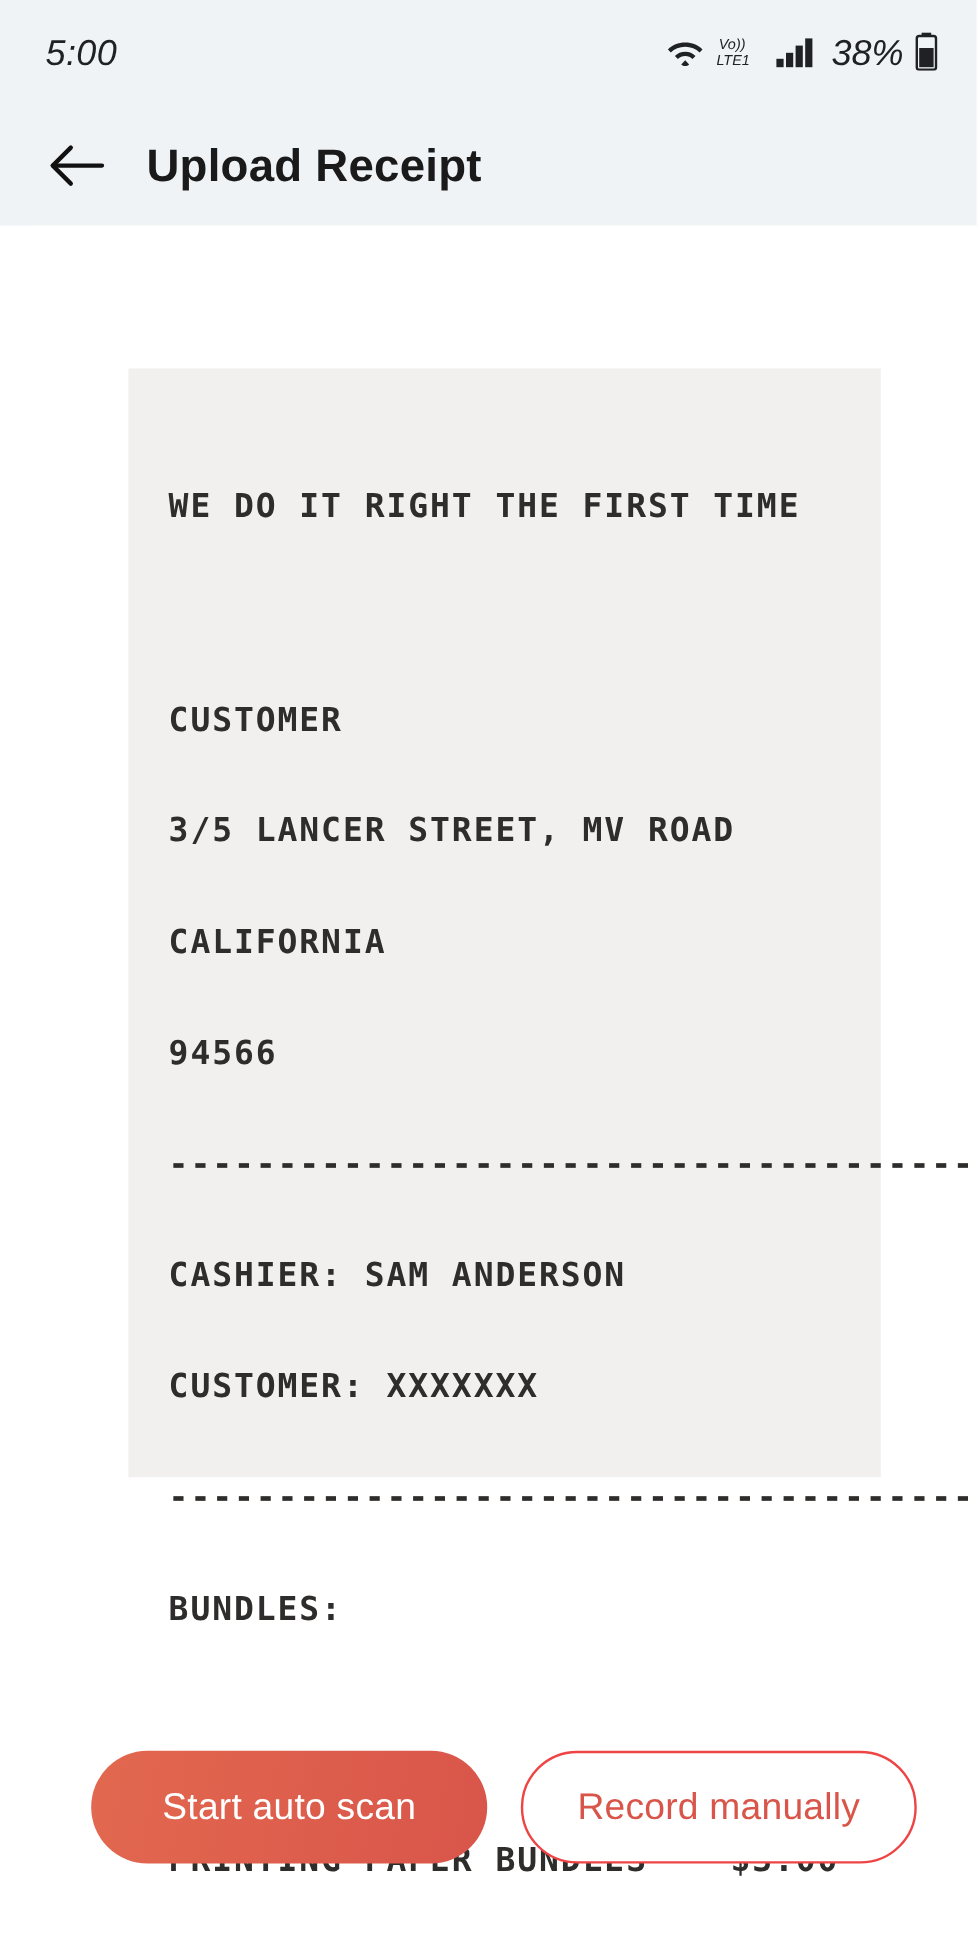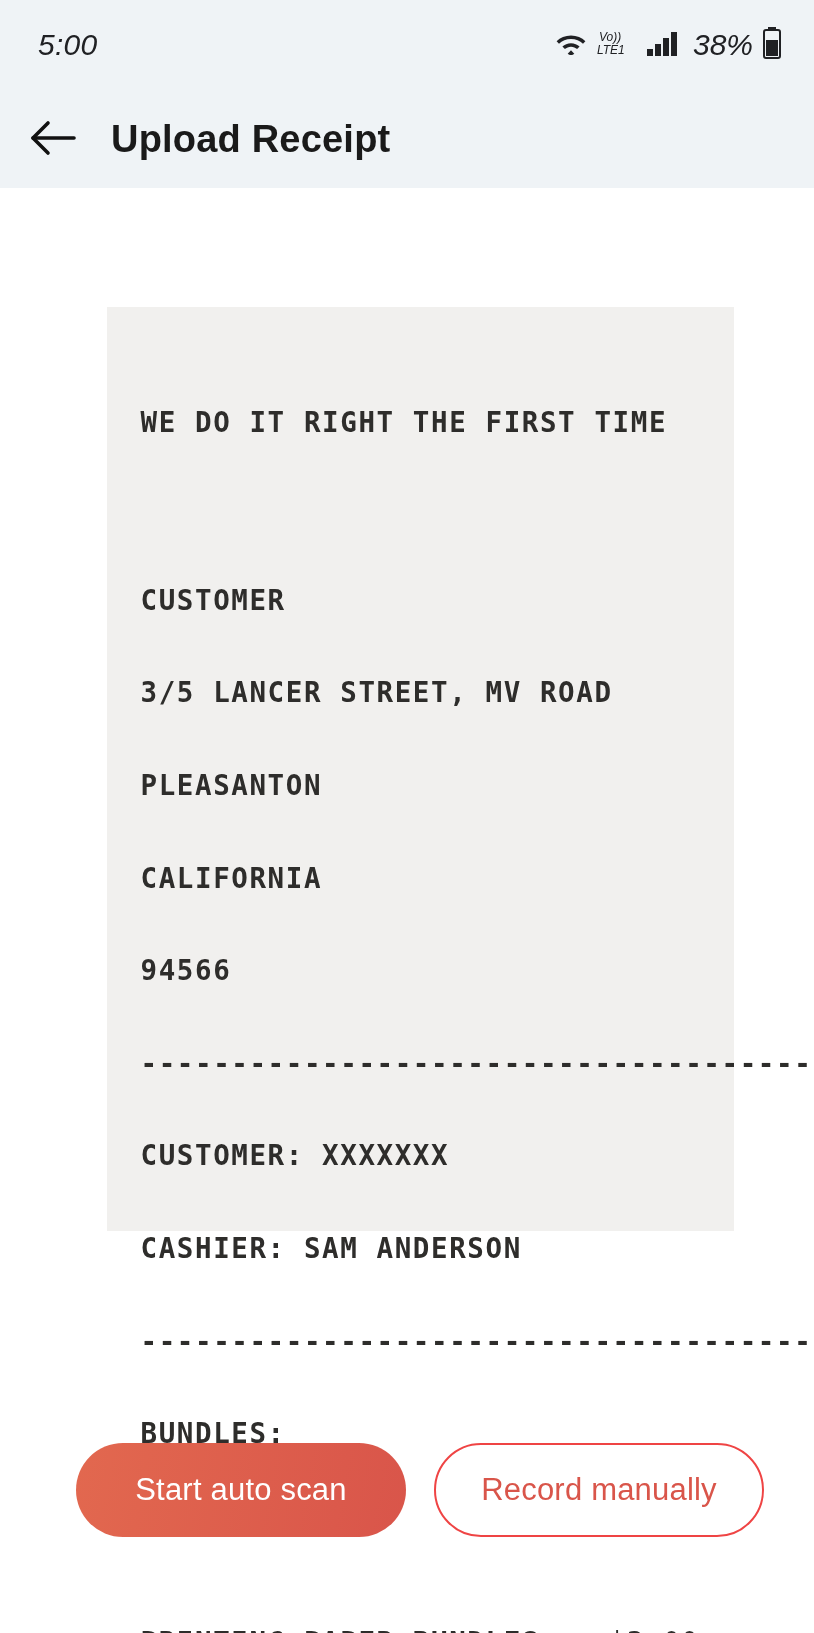--- a/index.html
+++ b/index.html
@@ -37,21 +37,21 @@
     margin-left: 4px;
   }
   .icon-wifi, .icon-volte, .icon-signal, .icon-battery { display: block; }
 
   
   .app-bar {
     height: 98px;
     background: #eff3f6;
     display: flex;
     align-items: center;
-    padding: 0 27px;
+    padding: 0 38px;
     gap: 32px;
   }
   .back-btn {
     width: 52px; height: 52px;
     display: flex; align-items: center; justify-content: center;
     background: none; border: none; cursor: pointer;
   }
   .app-title {
     font-size: 38px;
     font-weight: bold;
@@ -86,21 +86,21 @@
     letter-spacing: 1.6px;
     white-space: pre;
     font-weight: 700;
   }
   .r-line { display: block; min-height: 31px; }
   .r-gap-s { height: 24px; }
 
   
   .button-row {
     position: absolute;
-    bottom: 96px;
+    bottom: 80px;
     left: 0; right: 0;
     display: flex;
     justify-content: center;
     gap: 28px;
   }
   .btn {
     height: 94px;
     border-radius: 47px;
     font-size: 31px;
     display: flex;
@@ -173,26 +173,25 @@
 </div>
 
 <div class="content">
 
   <div class="receipt-wrap">
     <div class="receipt">
       <span class="r-line">WE DO IT RIGHT THE FIRST TIME</span>
       <div class="r-gap-s"></div>
       <span class="r-line">CUSTOMER</span>
       <span class="r-line">3/5 LANCER STREET, MV ROAD</span>
-      <span class="r-line">PLEASANTON</span>
       <span class="r-line">CALIFORNIA</span>
       <span class="r-line">94566</span>
       <span class="r-line">---------------------------------------</span>
+      <span class="r-line">CASHIER: SAM ANDERSON</span>
       <span class="r-line">CUSTOMER: XXXXXXX</span>
-      <span class="r-line">CASHIER: SAM ANDERSON</span>
       <span class="r-line">---------------------------------------</span>
       <span class="r-line">BUNDLES:</span>
       <div class="r-gap-s"></div>
 
       <div class="r-line" style="display:flex;justify-content:space-between;">
         <span>PRINTING PAPER BUNDLES</span>
         <span>$3.00</span>
       </div>
       
 

